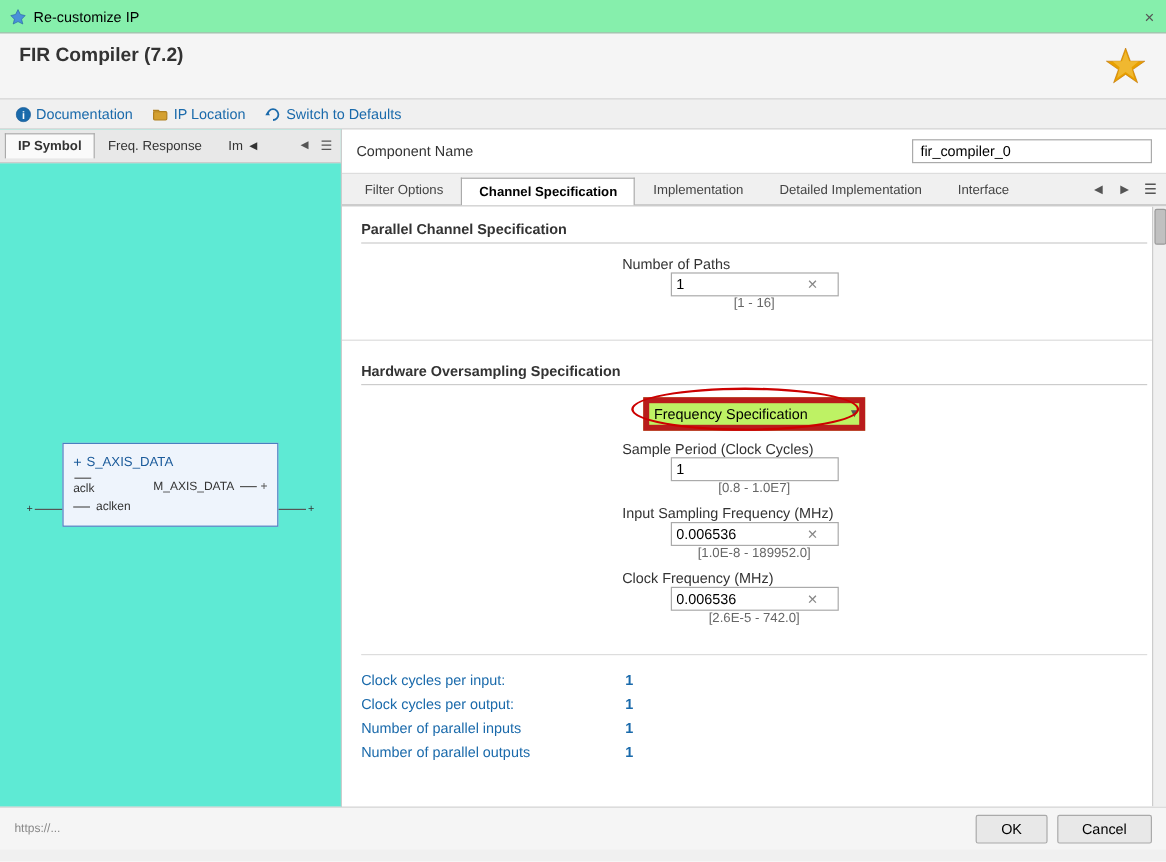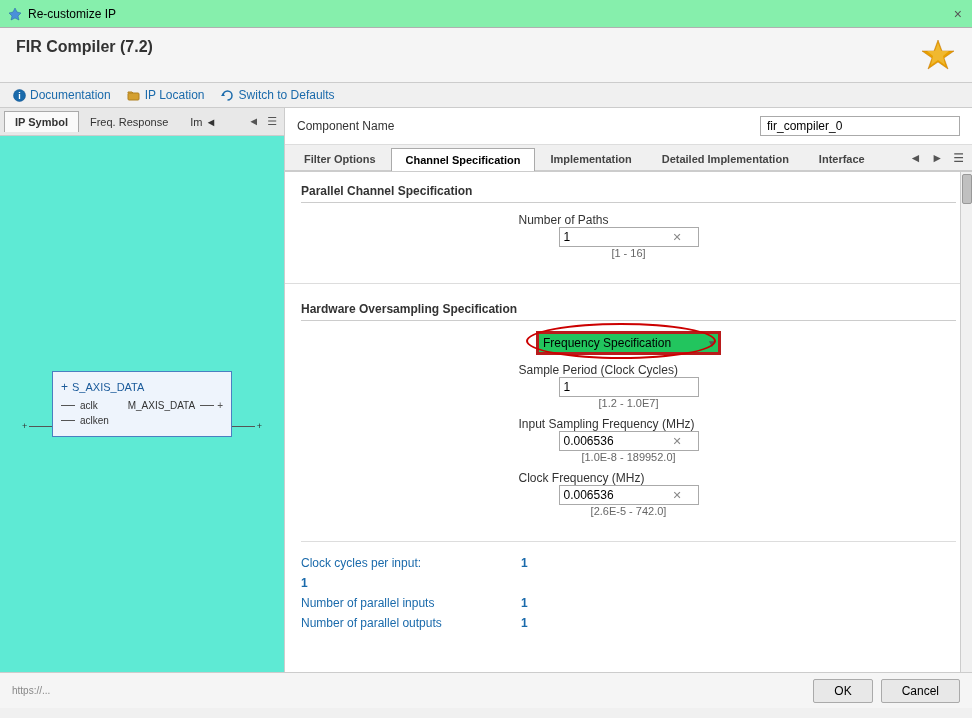--- a/index.html
+++ b/index.html
@@ -195,21 +195,20 @@
     }
     .tab {
       padding: 5px 14px;
       font-size: 11px;
       cursor: pointer;
       border: 1px solid transparent;
       border-bottom: none;
       background: transparent;
       color: #444;
       margin-top: 2px;
-      font-weight: bold;
     }
     .tab.active {
       background: #fff;
       border-color: #aaa;
       border-bottom-color: #fff;
       color: #000;
       font-weight: bold;
       margin-bottom: -2px;
     }
     .tab-arrows {
@@ -332,24 +331,24 @@
     .section-hardware {
       padding: 10px 16px 6px;
     }
 
     .select-wrapper {
       position: relative;
       width: 185px;
     }
     .select-wrapper select {
       width: 100%;
-      border: 3px solid #b91c1c;
+      border: 5px solid #b91c1c;
       padding: 2px 20px 2px 4px;
       font-size: 12px;
-      background: #22c55e;
+      background: #bef264;
       appearance: none;
       cursor: pointer;
     }
     .select-wrapper .select-arrow {
       position: absolute;
       right: 4px;
       top: 50%;
       transform: translateY(-50%);
       pointer-events: none;
       font-size: 10px;
@@ -464,21 +463,21 @@
             <span style="cursor:pointer;">+</span>
           </div>
         </div>
 
         <div class="ip-block">
           <div class="ip-block-title">
             <span style="color:#1a5a9a; cursor:pointer; font-size:12px;">+</span>
             <span style="font-size:11px; color:#1a5a9a;">S_AXIS_DATA</span>
           </div>
           <div style="display:flex; justify-content:space-between; align-items:center; margin-bottom:4px;">
-            <div style="display:flex; align-items:center; gap:3px;">
+            <div style="display:flex; align-items:center; gap:3px;flex-direction:column;">
               <span style="width:14px; height:1px; background:#555; display:inline-block; margin-right:2px;"></span>
               <span style="font-size:10px; color:#333;">aclk</span>
             </div>
             <div style="display:flex; align-items:center; gap:3px;text-align:right;">
               <span style="font-size:10px; color:#333;">M_AXIS_DATA</span>
               <span style="width:14px; height:1px; background:#555; display:inline-block; margin-left:2px;"></span>
               <span style="color:#555; cursor:pointer; font-size:10px;">+</span>
             </div>
           </div>
           <div style="display:flex; align-items:center; gap:3px; margin-bottom:2px;">
@@ -540,21 +539,21 @@
           </div>
 
           <div style="position:absolute; left:225px; top:-8px; width:190px; height:36px; border:2.5px solid #cc0000; border-radius:50%; pointer-events:none; z-index:5;"></div>
         </div>
 
         <div class="form-row">
           <span class="form-label">Sample Period (Clock Cycles)</span>
           <div class="input-with-clear">
             <input type="text" value="1" style="">
           </div>
-          <span class="form-range">[1.2 - 1.0E7]</span>
+          <span class="form-range">[0.8 - 1.0E7]</span>
         </div>
 
         <div class="form-row">
           <span class="form-label">Input Sampling Frequency (MHz)</span>
           <div class="input-with-clear">
             <input type="text" value="0.006536" style="">
             <span class="clear-btn">✕</span>
           </div>
           <span class="form-range">[1.0E-8 - 189952.0]</span>
         </div>
@@ -570,20 +569,21 @@
       </div>
 
       <hr class="divider" style="margin: 10px 16px;">
 
       <div class="section" style="padding-top:4px;">
         <div class="info-row">
           <span class="info-label">Clock cycles per input:</span>
           <span class="info-value">1</span>
         </div>
         <div class="info-row">
+          <span class="info-label">Clock cycles per output:</span>
           <span class="info-value">1</span>
         </div>
         <div class="info-row">
           <span class="info-label">Number of parallel inputs</span>
           <span class="info-value">1</span>
         </div>
         <div class="info-row">
           <span class="info-label">Number of parallel outputs</span>
           <span class="info-value">1</span>
         </div>

